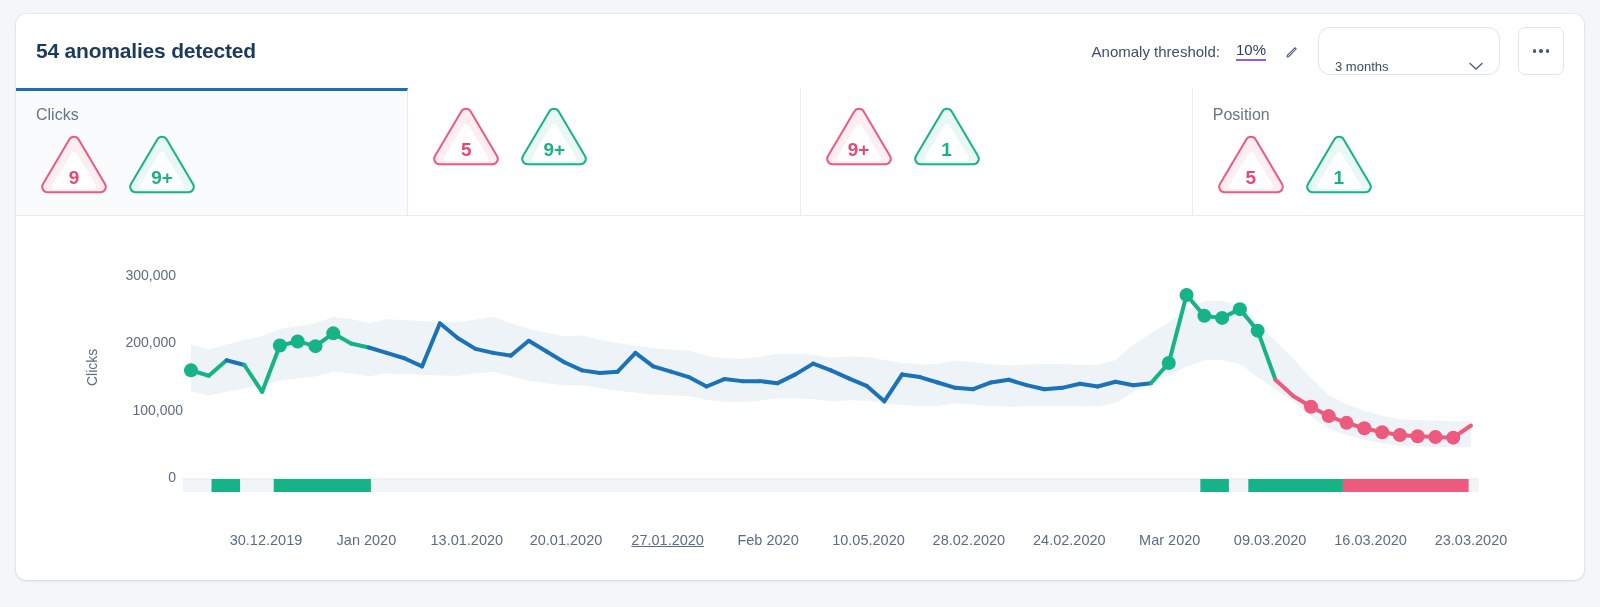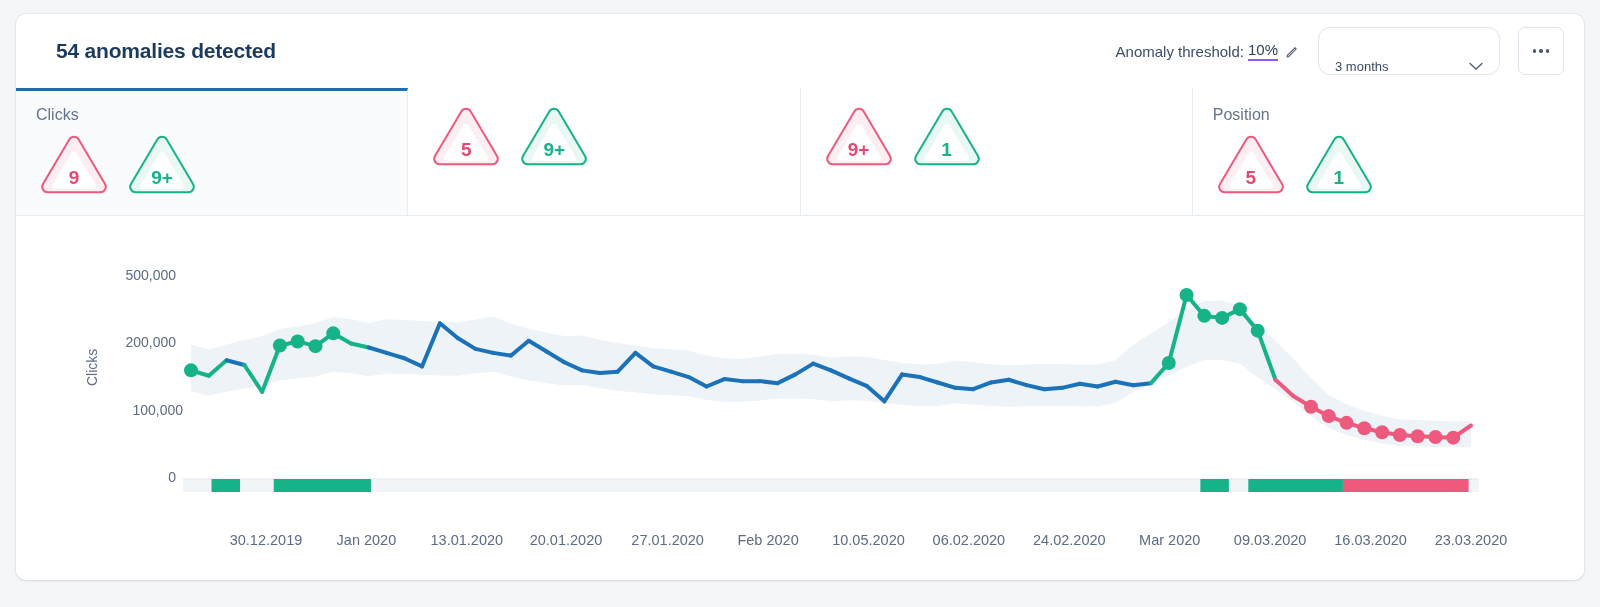--- a/index.html
+++ b/index.html
@@ -24,34 +24,33 @@
     height: 74px;
     display: flex;
     align-items: center;
     padding: 0 20px 0 20px;
   }
   .page-title {
     font-size: 21px;
     font-weight: bold;
     color: #1b3a5c;
     letter-spacing: -0.2px;
-    margin-left: 20px;
   }
   .header-right {
     margin-left: auto;
     display: flex;
     align-items: center;
     gap: 18px;
   }
   .threshold {
     display: flex;
     align-items: center;
     font-size: 15px;
     color: #3c4f6b;
-    gap: 4px;
+    gap: 16px;
   }
   .threshold-value {
     font-size: 15px;
     color: #2e3f57;
     border-bottom: 2px solid #8b5cf6;
     padding-bottom: 1px;
     cursor: pointer;
   }
   .pencil-icon { display: inline-block; width: 15px; height: 15px; margin-left: 3px; cursor: pointer; }
   .select-box {
@@ -261,21 +260,21 @@
     </div>
 
   </div>
 
   <div class="chart-area">
     <div class="y-label">Clicks</div>
     <div id="yticks">
         <div class="ytick" style="left: 80px; top: 253px;">0</div>
         <div class="ytick" style="left: 87px; top: 185.727px;">100,000</div>
         <div class="ytick" style="left: 80px; top: 118.455px;">200,000</div>
-        <div class="ytick" style="left: 80px; top: 51.1818px;">500,000</div>
+        <div class="ytick" style="left: 80px; top: 51.1818px;">300,000</div>
       </div>
     <svg class="chart-svg" id="plot" width="1568" height="362">
         <path d="M175 128.1609090909091 L192.77777777777777 133.7405090909091 L210.55555555555554 128.48606060606062 L228.33333333333334 124.06400000000002 L246.11111111111111 120.05070129870131 L263.8888888888889 113.02742857142857 L281.6666666666667 110.24041558441559 L299.44444444444446 107.34192207792208 L317.22222222222223 100.87605194805195 L335 102.99418181818186 L352.77777777777777 107.11896103896103 L370.55555555555554 103.3286233766234 L388.33333333333337 104.10898701298703 L406.1111111111111 105.00083116883118 L423.8888888888889 105.89267532467534 L441.6666666666667 106.33859740259743 L459.44444444444446 103.44010389610389 L477.22222222222223 100.98753246753247 L495 107.4534025974026 L512.7777777777778 112.80446753246756 L530.5555555555555 116.81776623376626 L548.3333333333333 119.93922077922079 L566.1111111111111 119.4932987012987 L583.8888888888889 123.72955844155845 L601.6666666666667 127.07397402597402 L619.4444444444445 129.52654545454544 L637.2222222222222 132.20207792207793 L655 133.2054025974026 L672.7777777777778 134.76612987012987 L690.5555555555555 139.44831168831172 L708.3333333333334 142.23532467532468 L726.1111111111111 142.68124675324677 L743.8888888888889 140.45163636363637 L761.6666666666666 137.7761038961039 L779.4444444444445 137.66462337662338 L797.2222222222222 138.44498701298704 L815 141.7894025974026 L832.7777777777778 140.34015584415584 L850.5555555555555 140.78607792207794 L868.3333333333334 143.90753246753246 L886.1111111111111 146.806025974026 L903.8888888888889 148.5897142857143 L921.6666666666666 148.0323116883117 L939.4444444444445 144.46493506493508 L957.2222222222222 146.2486233766234 L975 148.2552727272727 L992.7777777777778 149.1471168831169 L1010.5555555555555 148.47823376623376 L1028.3333333333335 148.0323116883117 L1046.111111111111 147.92083116883117 L1063.888888888889 148.8126753246753 L1081.6666666666665 148.47823376623376 L1099.4444444444443 144.13049350649354 L1117.2222222222222 128.7461818181818 L1135 117.48664935064934 L1152.7777777777778 106.11563636363638 L1170.5555555555557 94.07574025974029 L1188.3333333333335 85.04581818181819 L1206.111111111111 84.4884155844156 L1223.888888888889 89.95096103896103 L1241.6666666666667 108.4567272727273 L1259.4444444444443 125.06732467532467 L1277.2222222222222 142.45828571428572 L1295 162.19033766233764 L1312.7777777777778 179.0238961038961 L1330.5555555555557 188.1652987012987 L1348.3333333333333 194.8541298701299 L1366.111111111111 199.87075324675325 L1383.888888888889 203.43812987012987 L1401.6666666666667 203.88405194805193 L1419.4444444444443 204.83163636363636 L1437.2222222222222 205.22181818181818 L1455 205.02672727272727 L1455 231.18236363636365 L1437.2222222222222 231.32363636363635 L1419.4444444444443 231.0410909090909 L1401.6666666666667 230.3549090909091 L1383.888888888889 230.032 L1366.111111111111 227.4487272727273 L1348.3333333333333 223.816 L1330.5555555555557 218.97236363636364 L1312.7777777777778 212.3527272727273 L1295 200.1629090909091 L1277.2222222222222 185.87418181818182 L1259.4444444444443 173.2807272727273 L1241.6666666666667 161.2523636363636 L1223.888888888889 147.85163636363637 L1206.111111111111 143.896 L1188.3333333333335 144.29963636363635 L1170.5555555555557 150.83854545454545 L1152.7777777777778 159.5570909090909 L1135 167.7912727272727 L1117.2222222222222 175.94472727272728 L1099.4444444444443 187.08509090909092 L1081.6666666666665 190.23345454545455 L1063.888888888889 190.47563636363637 L1046.111111111111 189.8298181818182 L1028.3333333333335 189.91054545454546 L1010.5555555555555 190.23345454545455 L992.7777777777778 190.7178181818182 L975 190.072 L957.2222222222222 188.61890909090909 L939.4444444444445 187.3272727272727 L921.6666666666666 189.91054545454546 L903.8888888888889 190.3141818181818 L886.1111111111111 189.02254545454548 L868.3333333333334 186.92363636363638 L850.5555555555555 184.66327272727273 L832.7777777777778 184.34036363636363 L815 185.38981818181816 L797.2222222222222 182.96800000000002 L779.4444444444445 182.40290909090908 L761.6666666666666 182.48363636363638 L743.8888888888889 184.4210909090909 L726.1111111111111 186.03563636363637 L708.3333333333334 185.7127272727273 L690.5555555555555 183.69454545454545 L672.7777777777778 180.304 L655 179.17381818181818 L637.2222222222222 178.44727272727272 L619.4444444444445 176.50981818181816 L601.6666666666667 174.7338181818182 L583.8888888888889 172.312 L566.1111111111111 169.24436363636363 L548.3333333333333 169.56727272727272 L530.5555555555555 167.30690909090907 L512.7777777777778 164.40072727272727 L495 160.52581818181818 L477.22222222222223 155.84363636363636 L459.44444444444446 157.61963636363635 L441.6666666666667 159.71854545454545 L423.8888888888889 159.39563636363636 L406.1111111111111 158.74981818181817 L388.33333333333337 158.10399999999998 L370.55555555555554 157.5389090909091 L352.77777777777777 160.28363636363636 L335 157.29672727272725 L317.22222222222223 155.7629090909091 L299.44444444444446 160.4450909090909 L281.6666666666667 162.54399999999998 L263.8888888888889 164.56218181818184 L246.11111111111111 169.64800000000002 L228.33333333333334 172.5541818181818 L210.55555555555554 175.75636363636363 L192.77777777777777 179.5613090909091 L175 175.5209090909091 Z" fill="#eef3f8" stroke="none"></path>
         <path d="M175 154.36363636363637 L192.77777777777777 159.74545454545455" fill="none" stroke="#16b288" stroke-width="4" stroke-linecap="round" stroke-linejoin="round"></path>
         <path d="M192.77777777777777 159.74545454545455 L210.55555555555554 144.27272727272728" fill="none" stroke="#16b288" stroke-width="4" stroke-linecap="round" stroke-linejoin="round"></path>
         <path d="M210.55555555555554 144.27272727272728 L228.33333333333334 148.9818181818182" fill="none" stroke="#1b72b8" stroke-width="4" stroke-linecap="round" stroke-linejoin="round"></path>
         <path d="M228.33333333333334 148.9818181818182 L246.11111111111111 175.89090909090908" fill="none" stroke="#16b288" stroke-width="4" stroke-linecap="round" stroke-linejoin="round"></path>
         <path d="M246.11111111111111 175.89090909090908 L263.8888888888889 129.47272727272727" fill="none" stroke="#16b288" stroke-width="4" stroke-linecap="round" stroke-linejoin="round"></path>
         <path d="M263.8888888888889 129.47272727272727 L281.6666666666667 125.43636363636364" fill="none" stroke="#16b288" stroke-width="4" stroke-linecap="round" stroke-linejoin="round"></path>
         <path d="M281.6666666666667 125.43636363636364 L299.44444444444446 130.14545454545453" fill="none" stroke="#16b288" stroke-width="4" stroke-linecap="round" stroke-linejoin="round"></path>
@@ -370,24 +369,24 @@
         <rect x="257.72" y="263" width="97.19999999999993" height="13" fill="#16b288"></rect>
         <rect x="1184.3600000000001" y="263" width="28.511999999999944" height="13" fill="#16b288"></rect>
         <rect x="1232.312" y="263" width="94.60800000000017" height="13" fill="#16b288"></rect>
         <rect x="1326.92" y="263" width="125.71199999999999" height="13" fill="#ee5a7d"></rect>
       </svg>
     <div id="xticks">
         <div class="xtick" style="left: 250px; top: 280px;">30.12.2019</div>
         <div class="xtick" style="left: 350.417px; top: 280px;">Jan 2020</div>
         <div class="xtick" style="left: 450.833px; top: 280px;">13.01.2020</div>
         <div class="xtick" style="left: 550px; top: 280px;">20.01.2020</div>
-        <div class="xtick" style="left: 651.667px; top: 280px;">27.01.2020</div>
+        <div class="xtick" style="left: 651.667px; top: 280px; text-decoration: underline;">27.01.2020</div>
         <div class="xtick" style="left: 752.083px; top: 280px;">Feb 2020</div>
         <div class="xtick" style="left: 852.5px; top: 280px;">10.05.2020</div>
-        <div class="xtick" style="left: 952.917px; top: 280px;">06.02.2020</div>
+        <div class="xtick" style="left: 952.917px; top: 280px;">28.02.2020</div>
         <div class="xtick" style="left: 1053.33px; top: 280px;">24.02.2020</div>
         <div class="xtick" style="left: 1153.75px; top: 280px;">Mar 2020</div>
         <div class="xtick" style="left: 1254.17px; top: 280px;">09.03.2020</div>
         <div class="xtick" style="left: 1354.58px; top: 280px;">16.03.2020</div>
         <div class="xtick" style="left: 1455px; top: 280px;">23.03.2020</div>
       </div>
   </div>
 
 </div>
 

